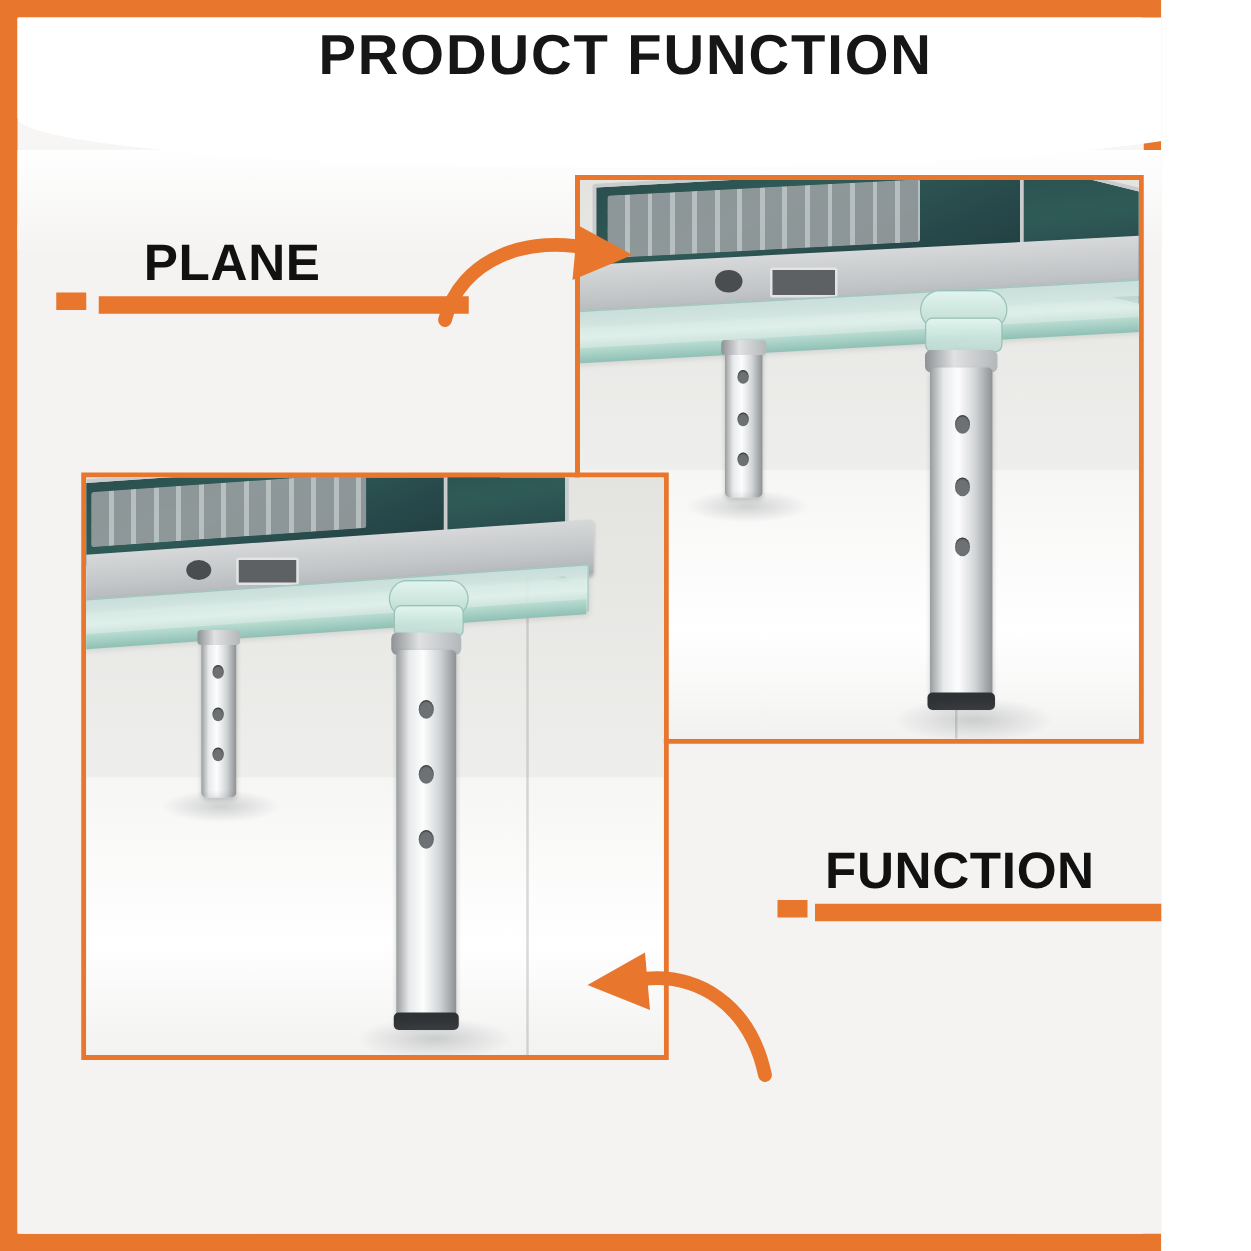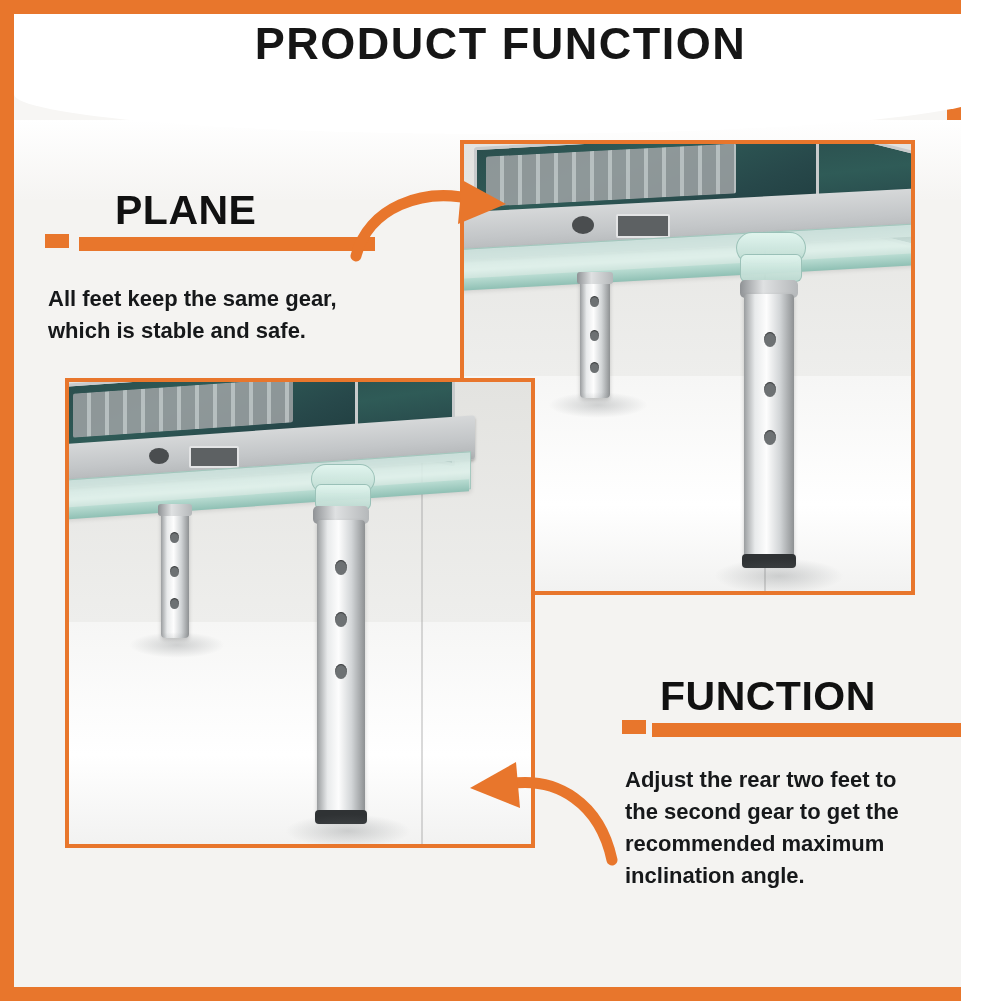--- a/index.html
+++ b/index.html
@@ -9,21 +9,20 @@
   }
   body {
     font-family: "Liberation Sans", sans-serif;
   }
   .page {
     position: relative;
     width: 929px;
     height: 1001px;
     overflow: hidden;
     background: #ffffff;
-    padding-left: 32px;
   }
 
   
   .frame-outer {
     position: absolute;
     inset: 0;
     background: #E8762C;
   }
   .frame-inner {
     position: absolute;
@@ -323,37 +322,31 @@
       <div class="shadow-blob" style="left:60px; top:250px; width:96px; height:26px;"></div>
     </div>
   </div>
 
   <div class="heading-wrap" style="left:45px; top:190px; width:330px;">
     <div class="heading-tick" style="left:0; top:44px;"></div>
     <div class="heading-text" style="margin-left:70px;">PLANE</div>
     <div class="heading-bar" style="margin-left:34px; width:296px;"></div>
   </div>
 
-  <div class="body-text" style="left:48px; top:283px; width:380px; white-space:pre-line;">All feet keep the same gear,
-which is stable and safe.</div>
 
   <svg class="arrow" style="left:350px; top:178px;" width="170" height="90" viewBox="0 0 170 90">
     <path d="M6 78 C 18 30, 72 8, 126 22" fill="none" stroke="#E8762C" stroke-width="11" stroke-linecap="round"></path>
     <path d="M112 2 L 156 26 L 108 46 Z" fill="#E8762C"></path>
   </svg>
 
   <div class="heading-wrap" style="left:622px; top:676px; width:340px;">
     <div class="heading-tick" style="left:0; top:44px;"></div>
     <div class="heading-text" style="margin-left:38px;">FUNCTION</div>
     <div class="heading-bar" style="margin-left:30px; width:310px;"></div>
   </div>
 
-  <div class="body-text" style="left:625px; top:764px; width:330px; white-space:pre-line;">Adjust the rear two feet to
-the second gear to get the
-recommended maximum
-inclination angle.</div>
 
   <svg class="arrow" style="left:440px; top:756px;" width="180" height="110" viewBox="0 0 180 110">
     <path d="M172 104 C 160 48, 118 20, 68 28" fill="none" stroke="#E8762C" stroke-width="11" stroke-linecap="round"></path>
     <path d="M76 6 L 30 32 L 80 52 Z" fill="#E8762C"></path>
   </svg>
 
 </div>
 
 </body></html>

